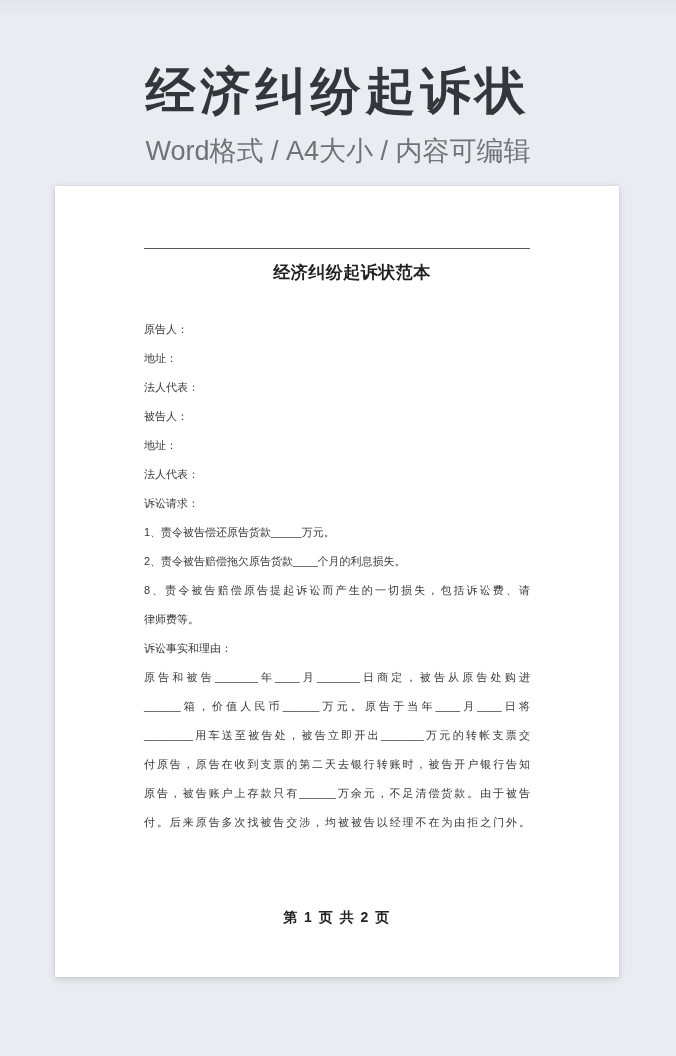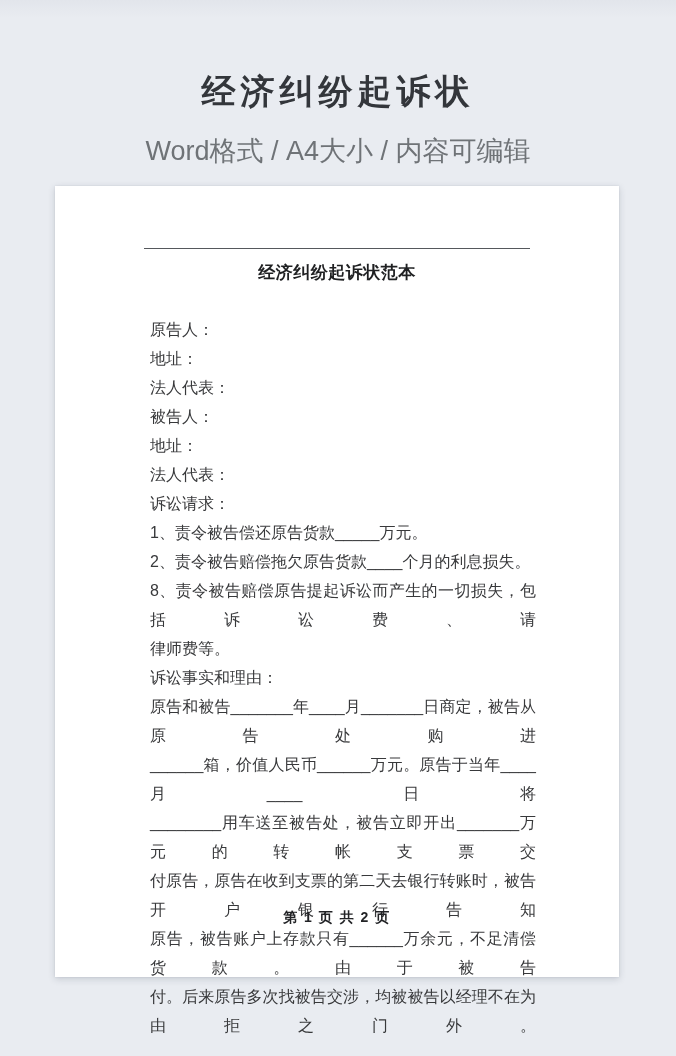--- a/index.html
+++ b/index.html
@@ -6,21 +6,21 @@
   .canvas {
     position:relative;
     width:676px; height:1056px;
     background:linear-gradient(180deg,#e2e5eb 0%, #e9ecf1 18px, #e9ecf1 100%);
     font-family:"Liberation Sans", sans-serif;
     overflow:hidden;
   }
   .header-title {
     position:absolute; top:66px; left:0; width:676px;
     text-align:center;
-    font-size:34px; line-height:50px; font-weight:800;
+    font-size:50px; line-height:50px; font-weight:800;
     letter-spacing:5px;
     color:#33363b;
     margin:0;
   }
   .header-subtitle {
     position:absolute; top:137px; left:0; width:676px;
     text-align:center;
     font-size:27px; line-height:28px; font-weight:400;
     color:#6f7377;
     margin:0;
@@ -35,24 +35,25 @@
     position:absolute; top:62px; left:89px; width:386px;
     border:none; border-top:1px solid #55585c; margin:0; height:0;
   }
   .doc-title {
     position:absolute; top:75px; left:0; width:100%;
     text-align:center;
     font-size:17px; line-height:24px; font-weight:700;
     color:#1f2022;
     margin:0;
     letter-spacing:0.5px;
+    padding-left:15px;
   }
   .doc-body {
-    position:absolute; top:129px; left:95px; width:386px;
-    font-size:16px; line-height:29px;
+    position:absolute; top:129px; left:89px; width:386px;
+    font-size:11px; line-height:29px;
     color:#38393b;
   }
   .doc-line { min-height:29px; }
   .doc-line.justify {
     text-align:justify;
     text-align-last:justify;
   }
   .doc-footer {
     position:absolute; top:724px; left:0; width:100%;
     text-align:center;

